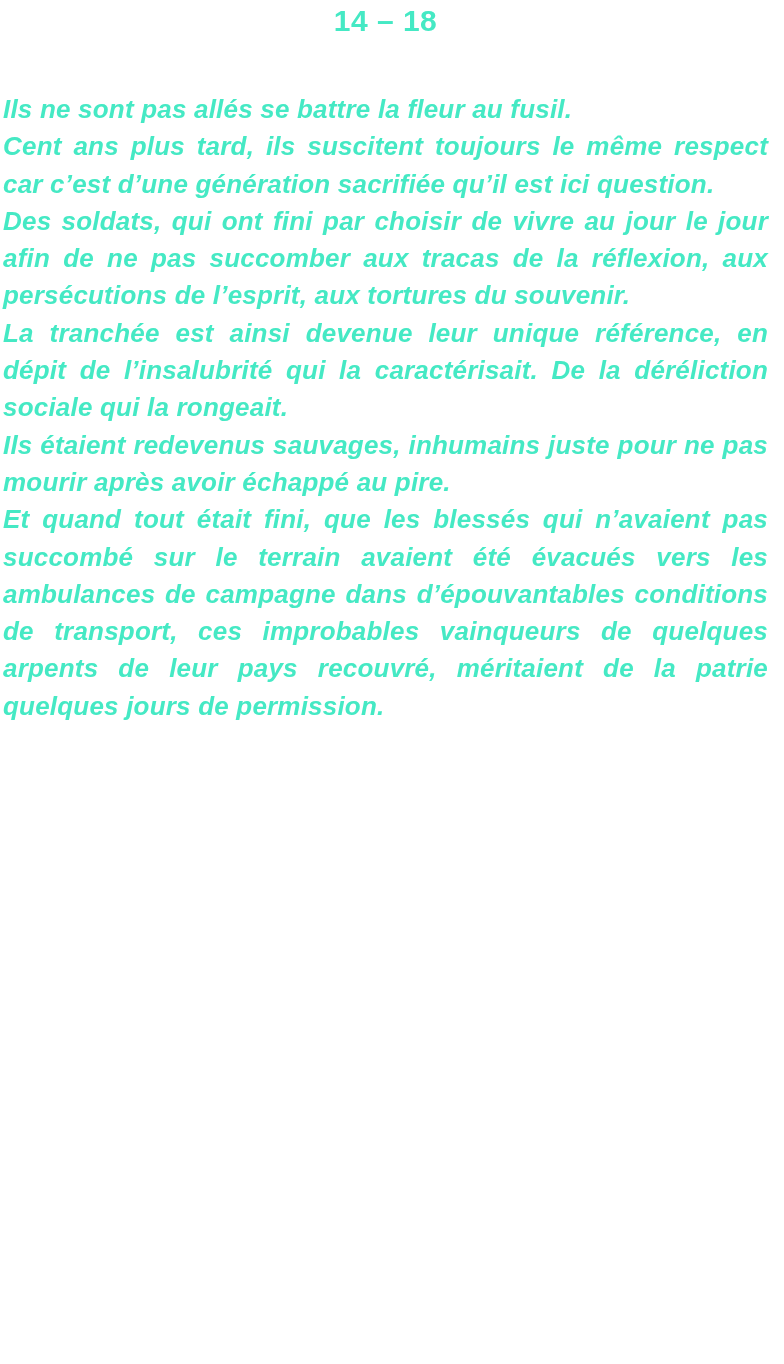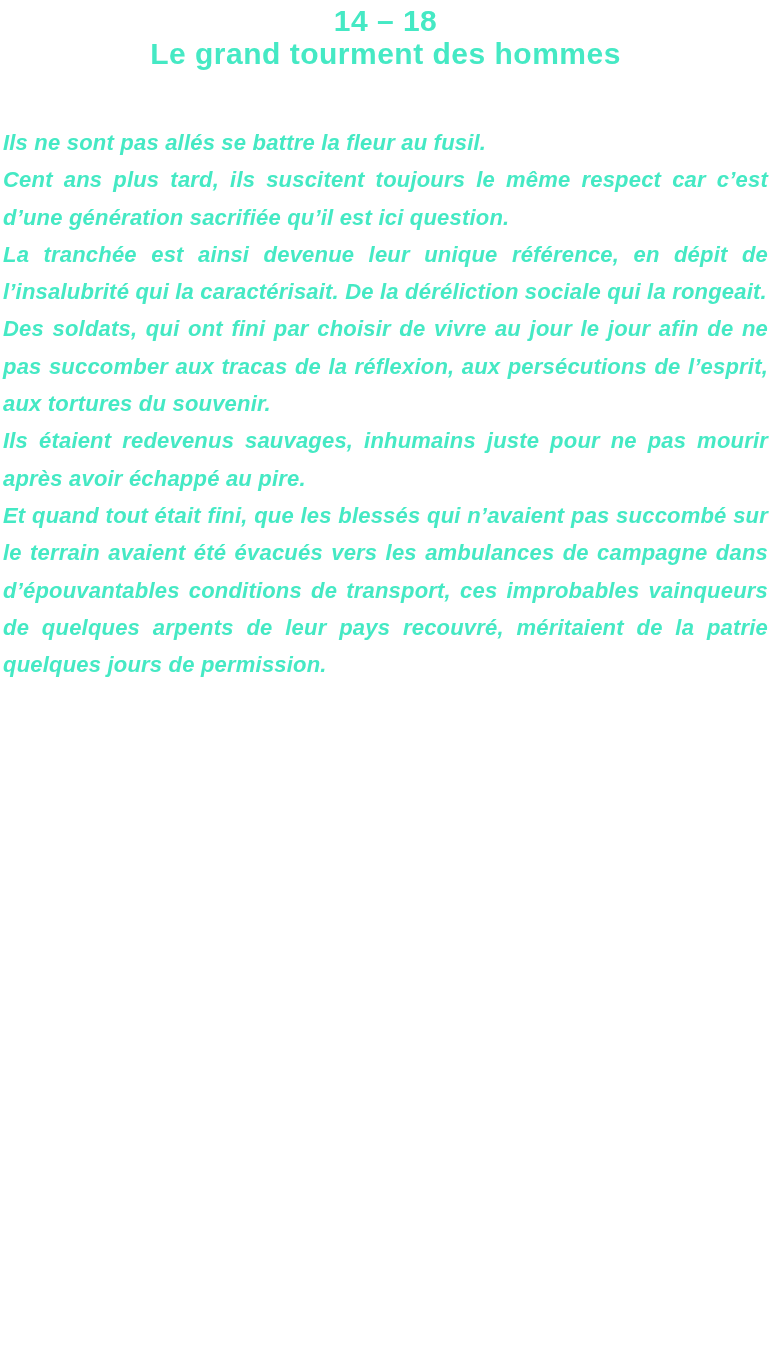--- a/index.html
+++ b/index.html
@@ -26,42 +26,41 @@
   }
   .title-line {
     font-size: 30px;
     line-height: 33px;
     letter-spacing: 0.5px;
     white-space: nowrap;
   }
   main.body-text {
     font-weight: bold;
     font-style: italic;
-    font-size: 22px;
+    font-size: 26px;
     line-height: 37.3px;
     text-align: justify;
     letter-spacing: 0.2px;
   }
   main.body-text p {
     margin: 0;
     text-align: justify;
     text-justify: inter-word;
   }
   
 </style>
 </head>
 <body>
 
 <div class="page">
   <header class="title-block">
     <div class="title-line">14 – 18</div>
-    <div class="title-line">Le grand tourment des hommes</div>
   </header>
 
   <main class="body-text">
       <p>Ils ne sont pas allés se battre la fleur au fusil.</p>
       <p>Cent ans plus tard, ils suscitent toujours le même respect car c’est d’une génération sacrifiée qu’il est ici question.</p>
+      <p>Des soldats, qui ont fini par choisir de vivre au jour le jour afin de ne pas succomber aux tracas de la réflexion, aux persécutions de l’esprit, aux tortures du souvenir.</p>
       <p>La tranchée est ainsi devenue leur unique référence, en dépit de l’insalubrité qui la caractérisait. De la déréliction sociale qui la rongeait.</p>
-      <p>Des soldats, qui ont fini par choisir de vivre au jour le jour afin de ne pas succomber aux tracas de la réflexion, aux persécutions de l’esprit, aux tortures du souvenir.</p>
       <p>Ils étaient redevenus sauvages, inhumains juste pour ne pas mourir après avoir échappé au pire.</p>
       <p>Et quand tout était fini, que les blessés qui n’avaient pas succombé sur le terrain avaient été évacués vers les ambulances de campagne dans d’épouvantables conditions de transport, ces improbables vainqueurs de quelques arpents de leur pays recouvré, méritaient de la patrie quelques jours de permission.</p>
     </main>
 </div>
 
 </body></html>

